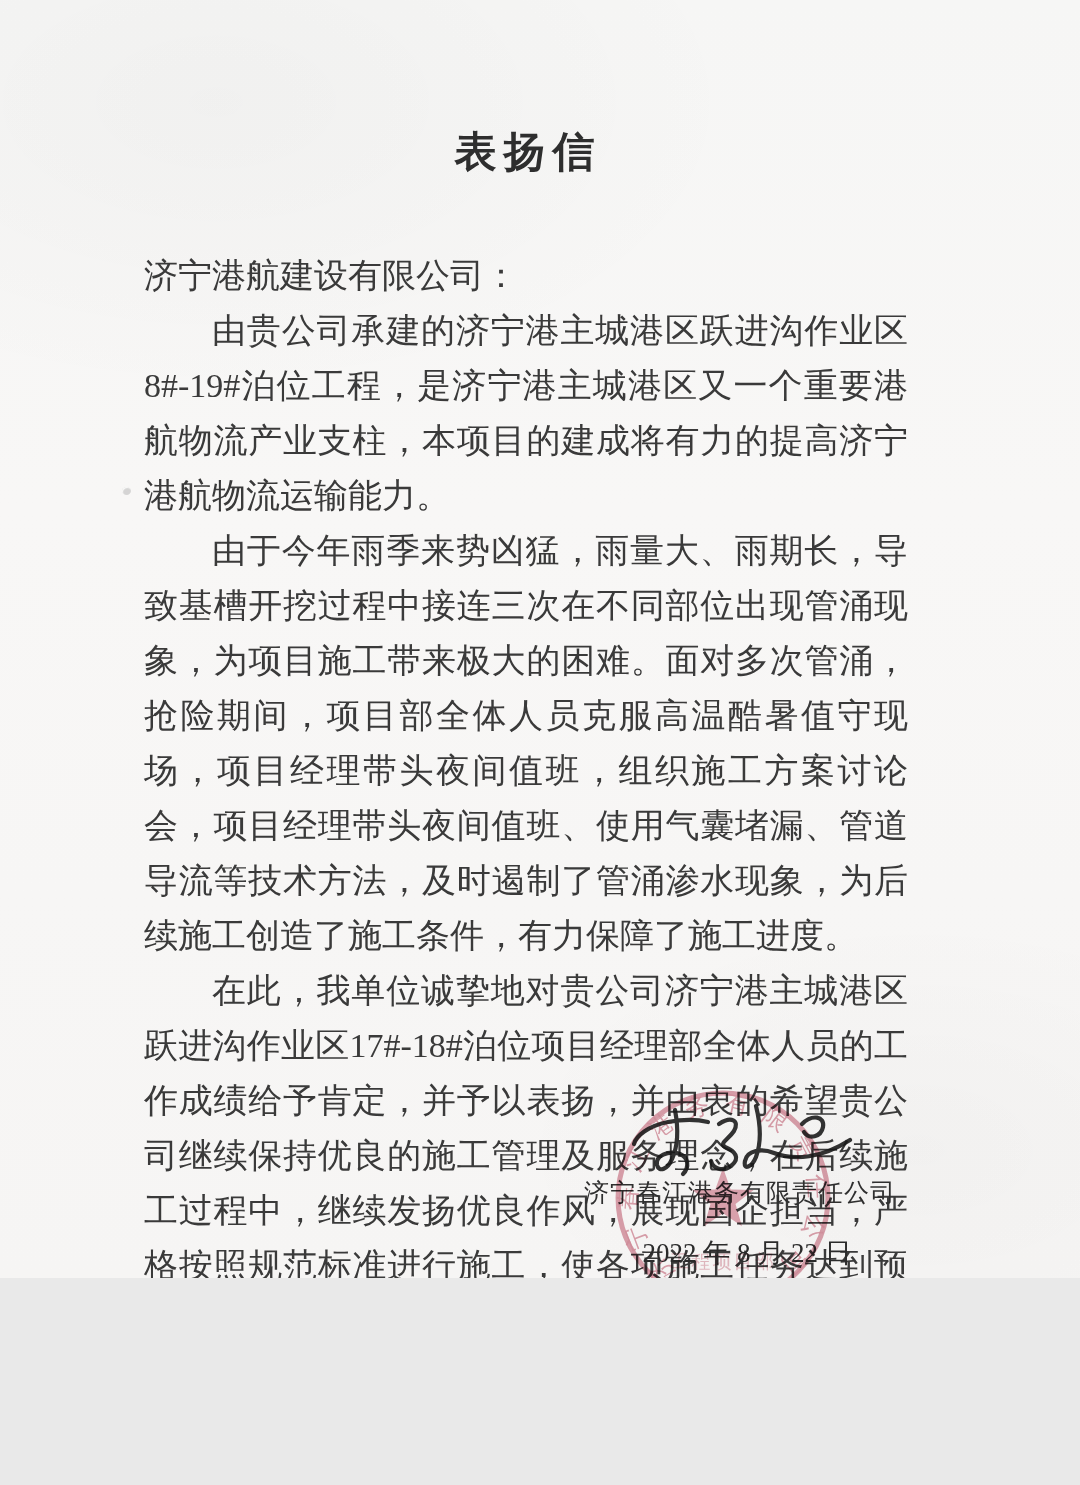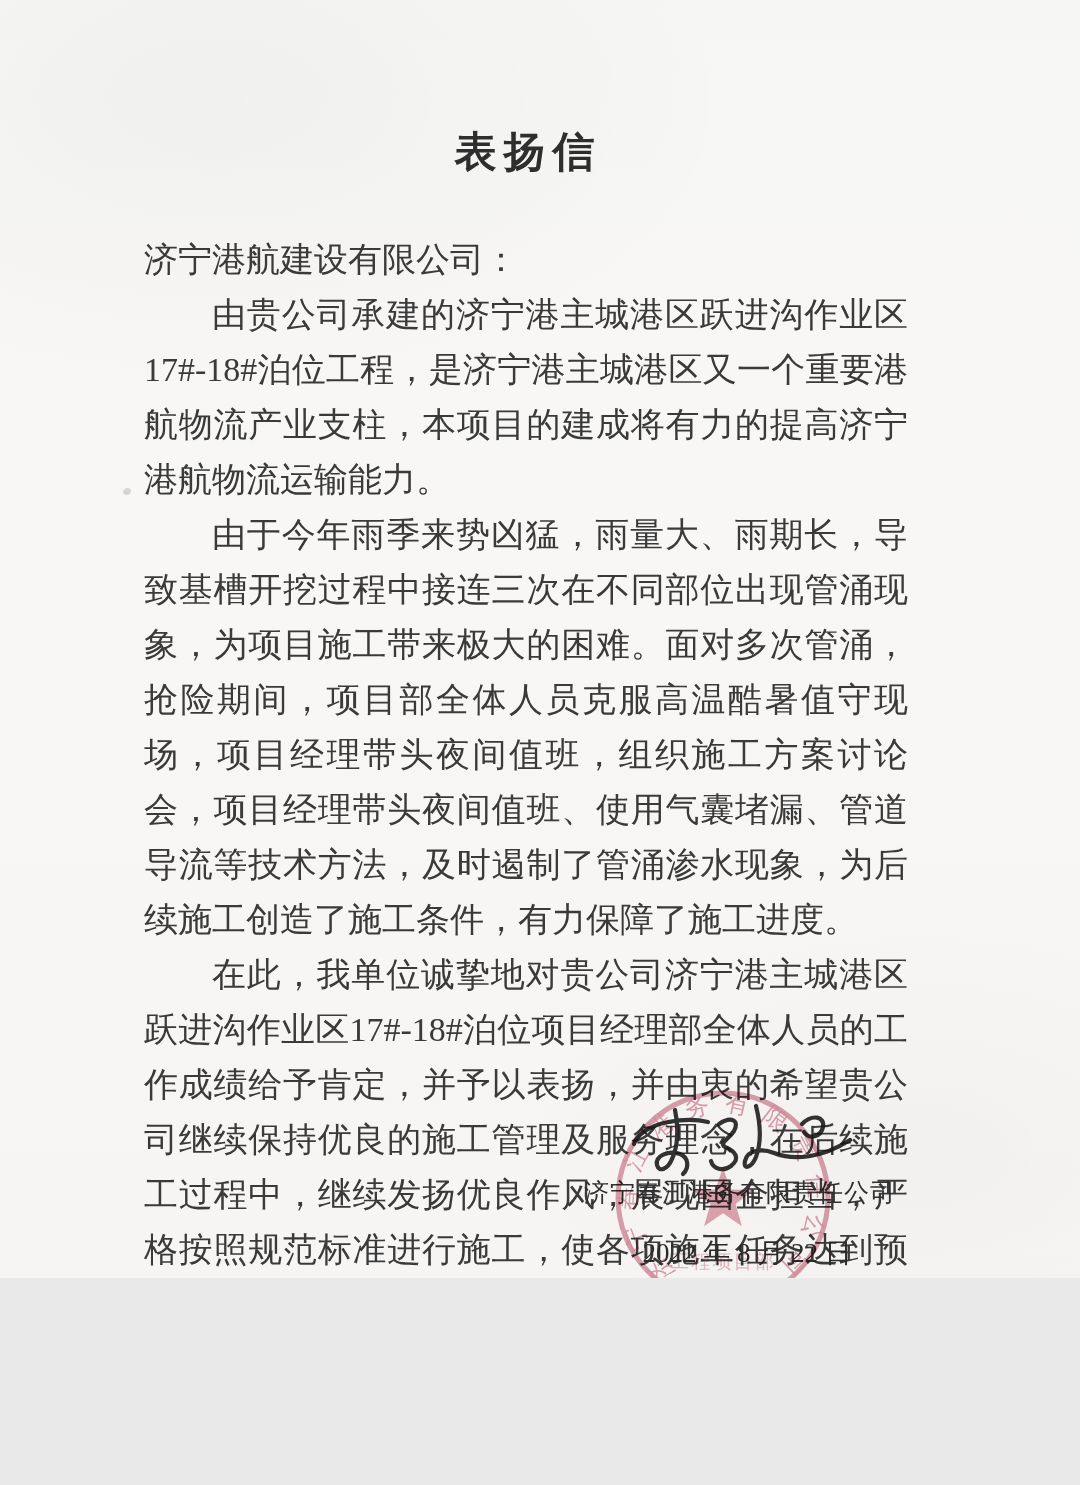--- a/index.html
+++ b/index.html
@@ -15,21 +15,21 @@
     font-family:"Liberation Serif","DejaVu Serif",serif;
     color:#3a3a3a;
   }
   .title{
     position:absolute;top:124px;left:0;width:1056px;
     text-align:center;
     font-size:42px;font-weight:600;letter-spacing:7px;
     color:#2e2e2e;
   }
   .letter-body{
-    position:absolute;top:232px;left:144px;width:764px;
+    position:absolute;top:248px;left:144px;width:764px;
     font-size:34px;line-height:55px;
     text-align:justify;text-justify:inter-character;
     word-break:break-all;
   }
   .letter-body p{margin:0;text-indent:2em;}
   .letter-body .recipient{margin:0;text-indent:0;}
   .sig-company{
     position:absolute;top:1176px;left:560px;width:360px;
     text-align:center;font-size:25px;letter-spacing:1px;color:#2f2f2f;
   }
@@ -55,21 +55,21 @@
 </style>
 </head>
 <body>
 
 <div class="page">
 
   <div class="title">表扬信</div>
 
   <div class="letter-body">
     <div class="recipient">济宁港航建设有限公司：</div>
-    <p>由贵公司承建的济宁港主城港区跃进沟作业区 17#-18#泊位工程，是济宁港主城港区又一个重要港航物流产业支柱，本项目的建成将有力的提高济宁港航物流运输能力。</p>
+    <p>由贵公司承建的济宁港主城港区跃进沟作业区 8#-19#泊位工程，是济宁港主城港区又一个重要港航物流产业支柱，本项目的建成将有力的提高济宁港航物流运输能力。</p>
     <p>由于今年雨季来势凶猛，雨量大、雨期长，导致基槽开挖过程中接连三次在不同部位出现管涌现象，为项目施工带来极大的困难。面对多次管涌，抢险期间，项目部全体人员克服高温酷暑值守现场，项目经理带头夜间值班，组织施工方案讨论会，项目经理带头夜间值班、使用气囊堵漏、管道导流等技术方法，及时遏制了管涌渗水现象，为后续施工创造了施工条件，有力保障了施工进度。</p>
     <p>在此，我单位诚挚地对贵公司济宁港主城港区跃进沟作业区17#-18#泊位项目经理部全体人员的工作成绩给予肯定，并予以表扬，并由衷的希望贵公司继续保持优良的施工管理及服务理念，在后续施工过程中，继续发扬优良作风，展现国企担当，严格按照规范标准进行施工，使各项施工任务达到预期目标，圆满完成本项目后续建设任务。</p>
   </div>
 
   <div class="sig-company">济宁春江港务有限责任公司</div>
   <div class="sig-date">2022 年 8 月 22 日</div>
 
   <svg class="stamp" viewBox="0 0 222 222" xmlns="http://www.w3.org/2000/svg">
     <circle cx="111" cy="111" r="104" fill="none" stroke="#c04f66" stroke-width="5" opacity="0.85"></circle>
     <polygon points="111,81 118.6,102.5 141.4,103.1 123.4,117 129.8,138.9 111,126 92.2,138.9 98.6,117 80.6,103.1 103.4,102.5" fill="#c04f66" opacity="0.8"></polygon>

